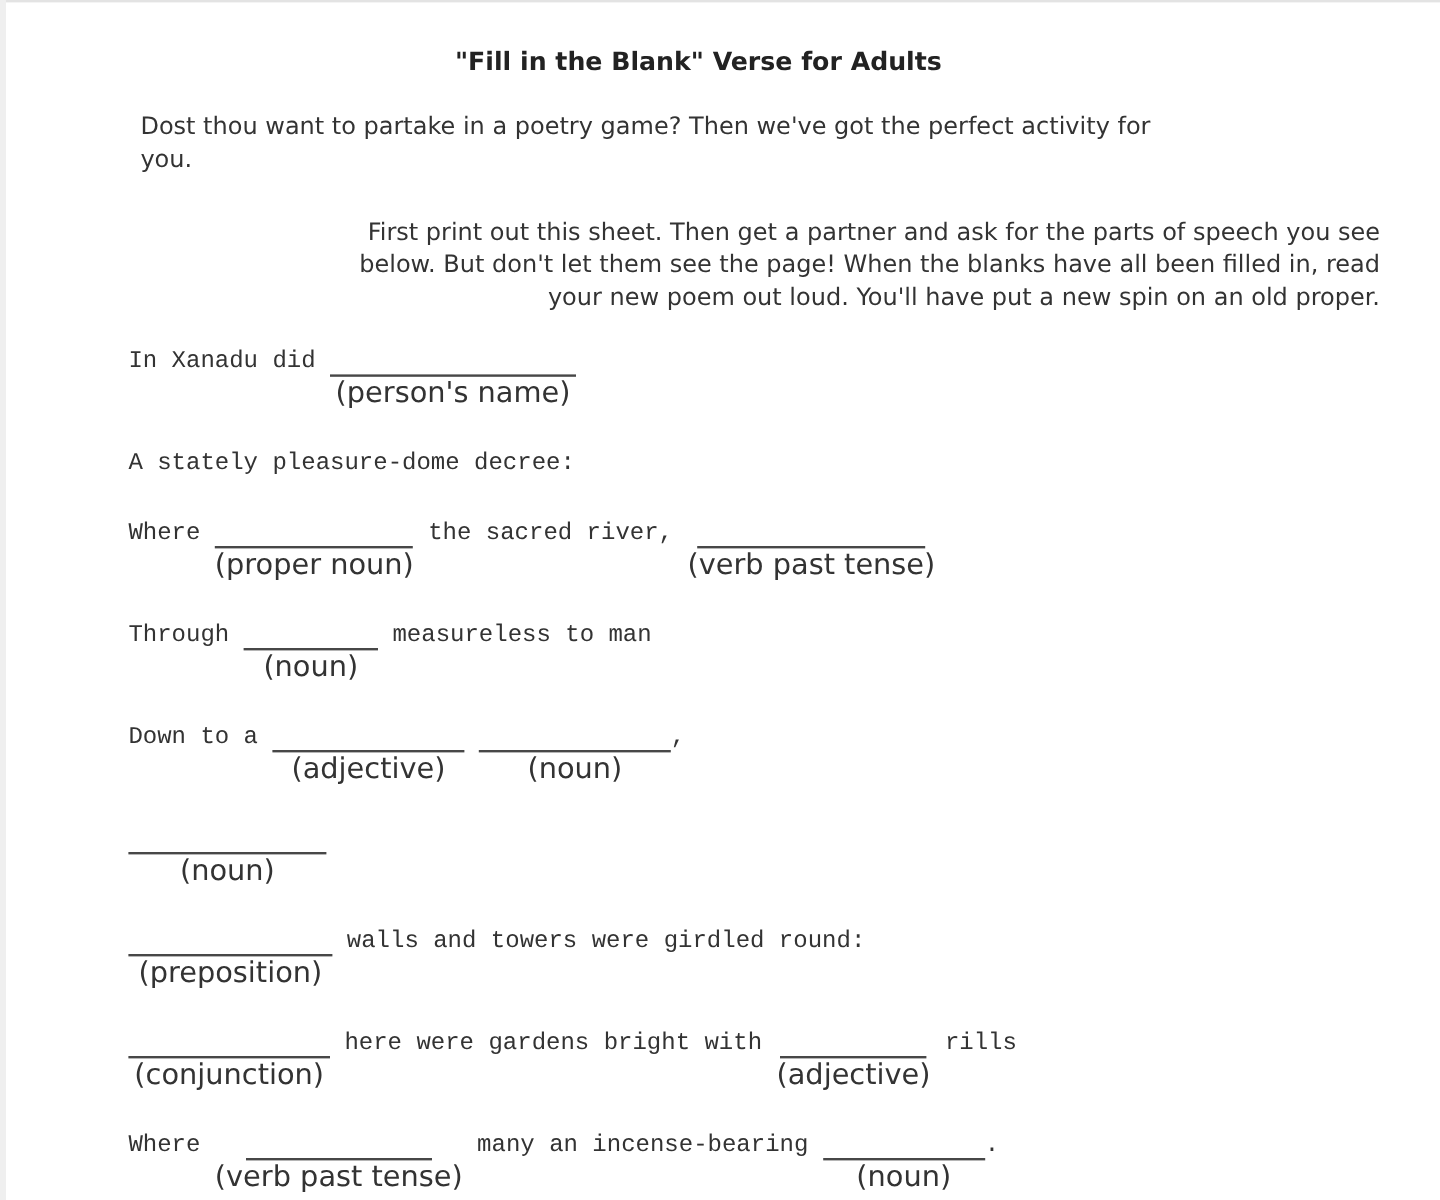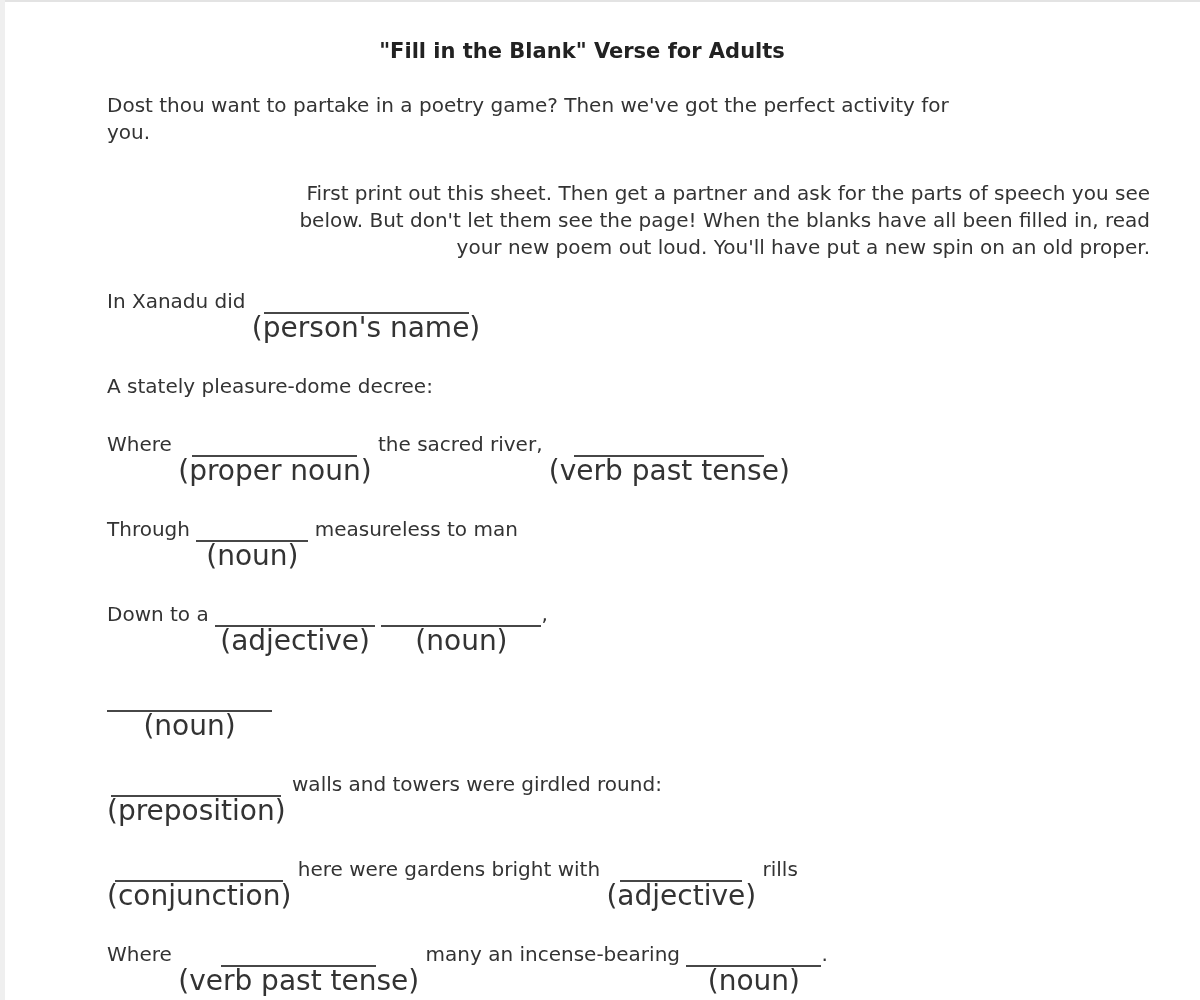--- a/index.html
+++ b/index.html
@@ -32,49 +32,50 @@
   }
   .title {
     width: 950px;
     margin: 0 0 28px 0;
     font-size: 21px;
     font-weight: bold;
     line-height: 26px;
     text-align: center;
     color: #222222;
   }
-  .intro .para { margin: 0 0 34px 0; }
+  .intro .para { margin: 0 0 34px 10px; }
   .intro .para:last-child { margin-bottom: 28px; text-align: right; }
   .intro-line {
     font-size: 20px;
     line-height: 27px;
     white-space: pre;
   }
   .poem-group {
     display: flex;
     align-items: flex-start;
     margin-bottom: 33px;
   }
   .seg-text {
     font-size: 20px;
     line-height: 25px;
     white-space: pre;
+    font-family: Liberation Mono, monospace;
   }
   .seg-blank {
     display: inline-flex;
     flex-direction: column;
     align-items: center;
   }
   .seg-blank.align-left { align-items: center; }
   .blank-line {
     height: 23px;
     border-bottom: 2px solid #474747;
   }
   .blank-label {
-    font-size: 28px;
+    font-size: 24px;
     line-height: 27px;
     white-space: pre;
     color: #333333;
   }
 </style>
 </head>
 <body>
 
 <div class="page">
   <div class="edge-top"></div>

